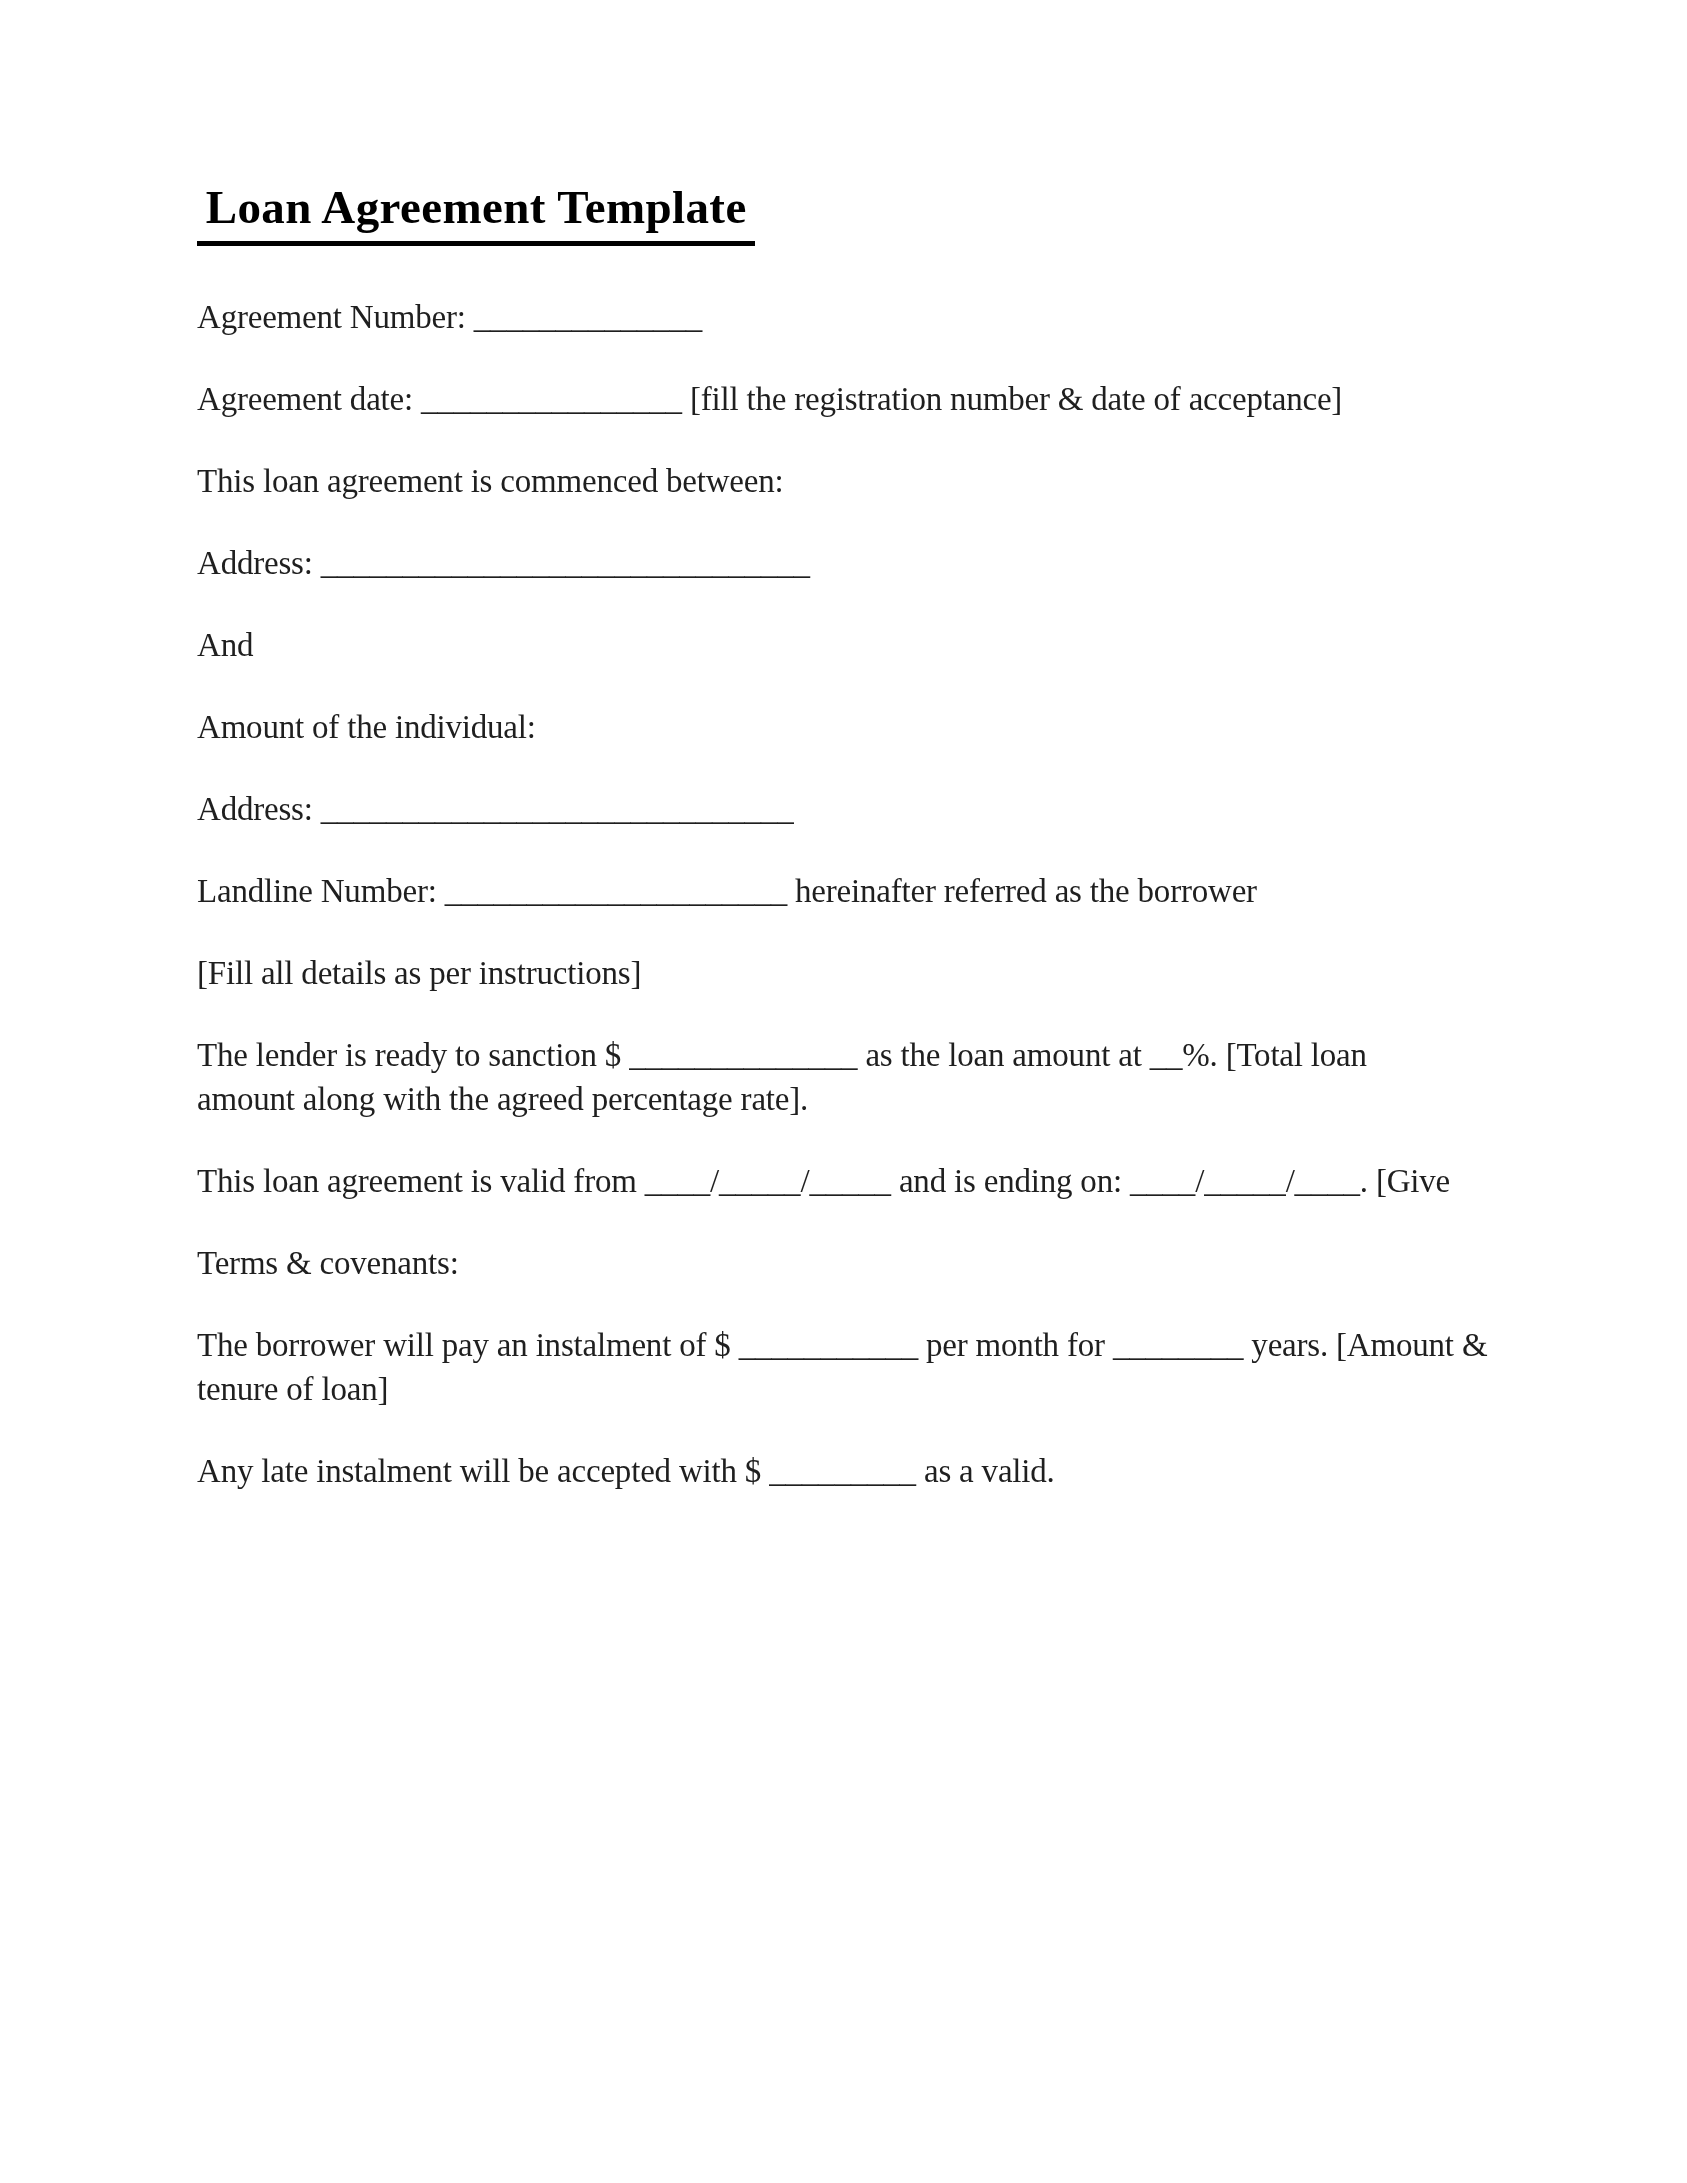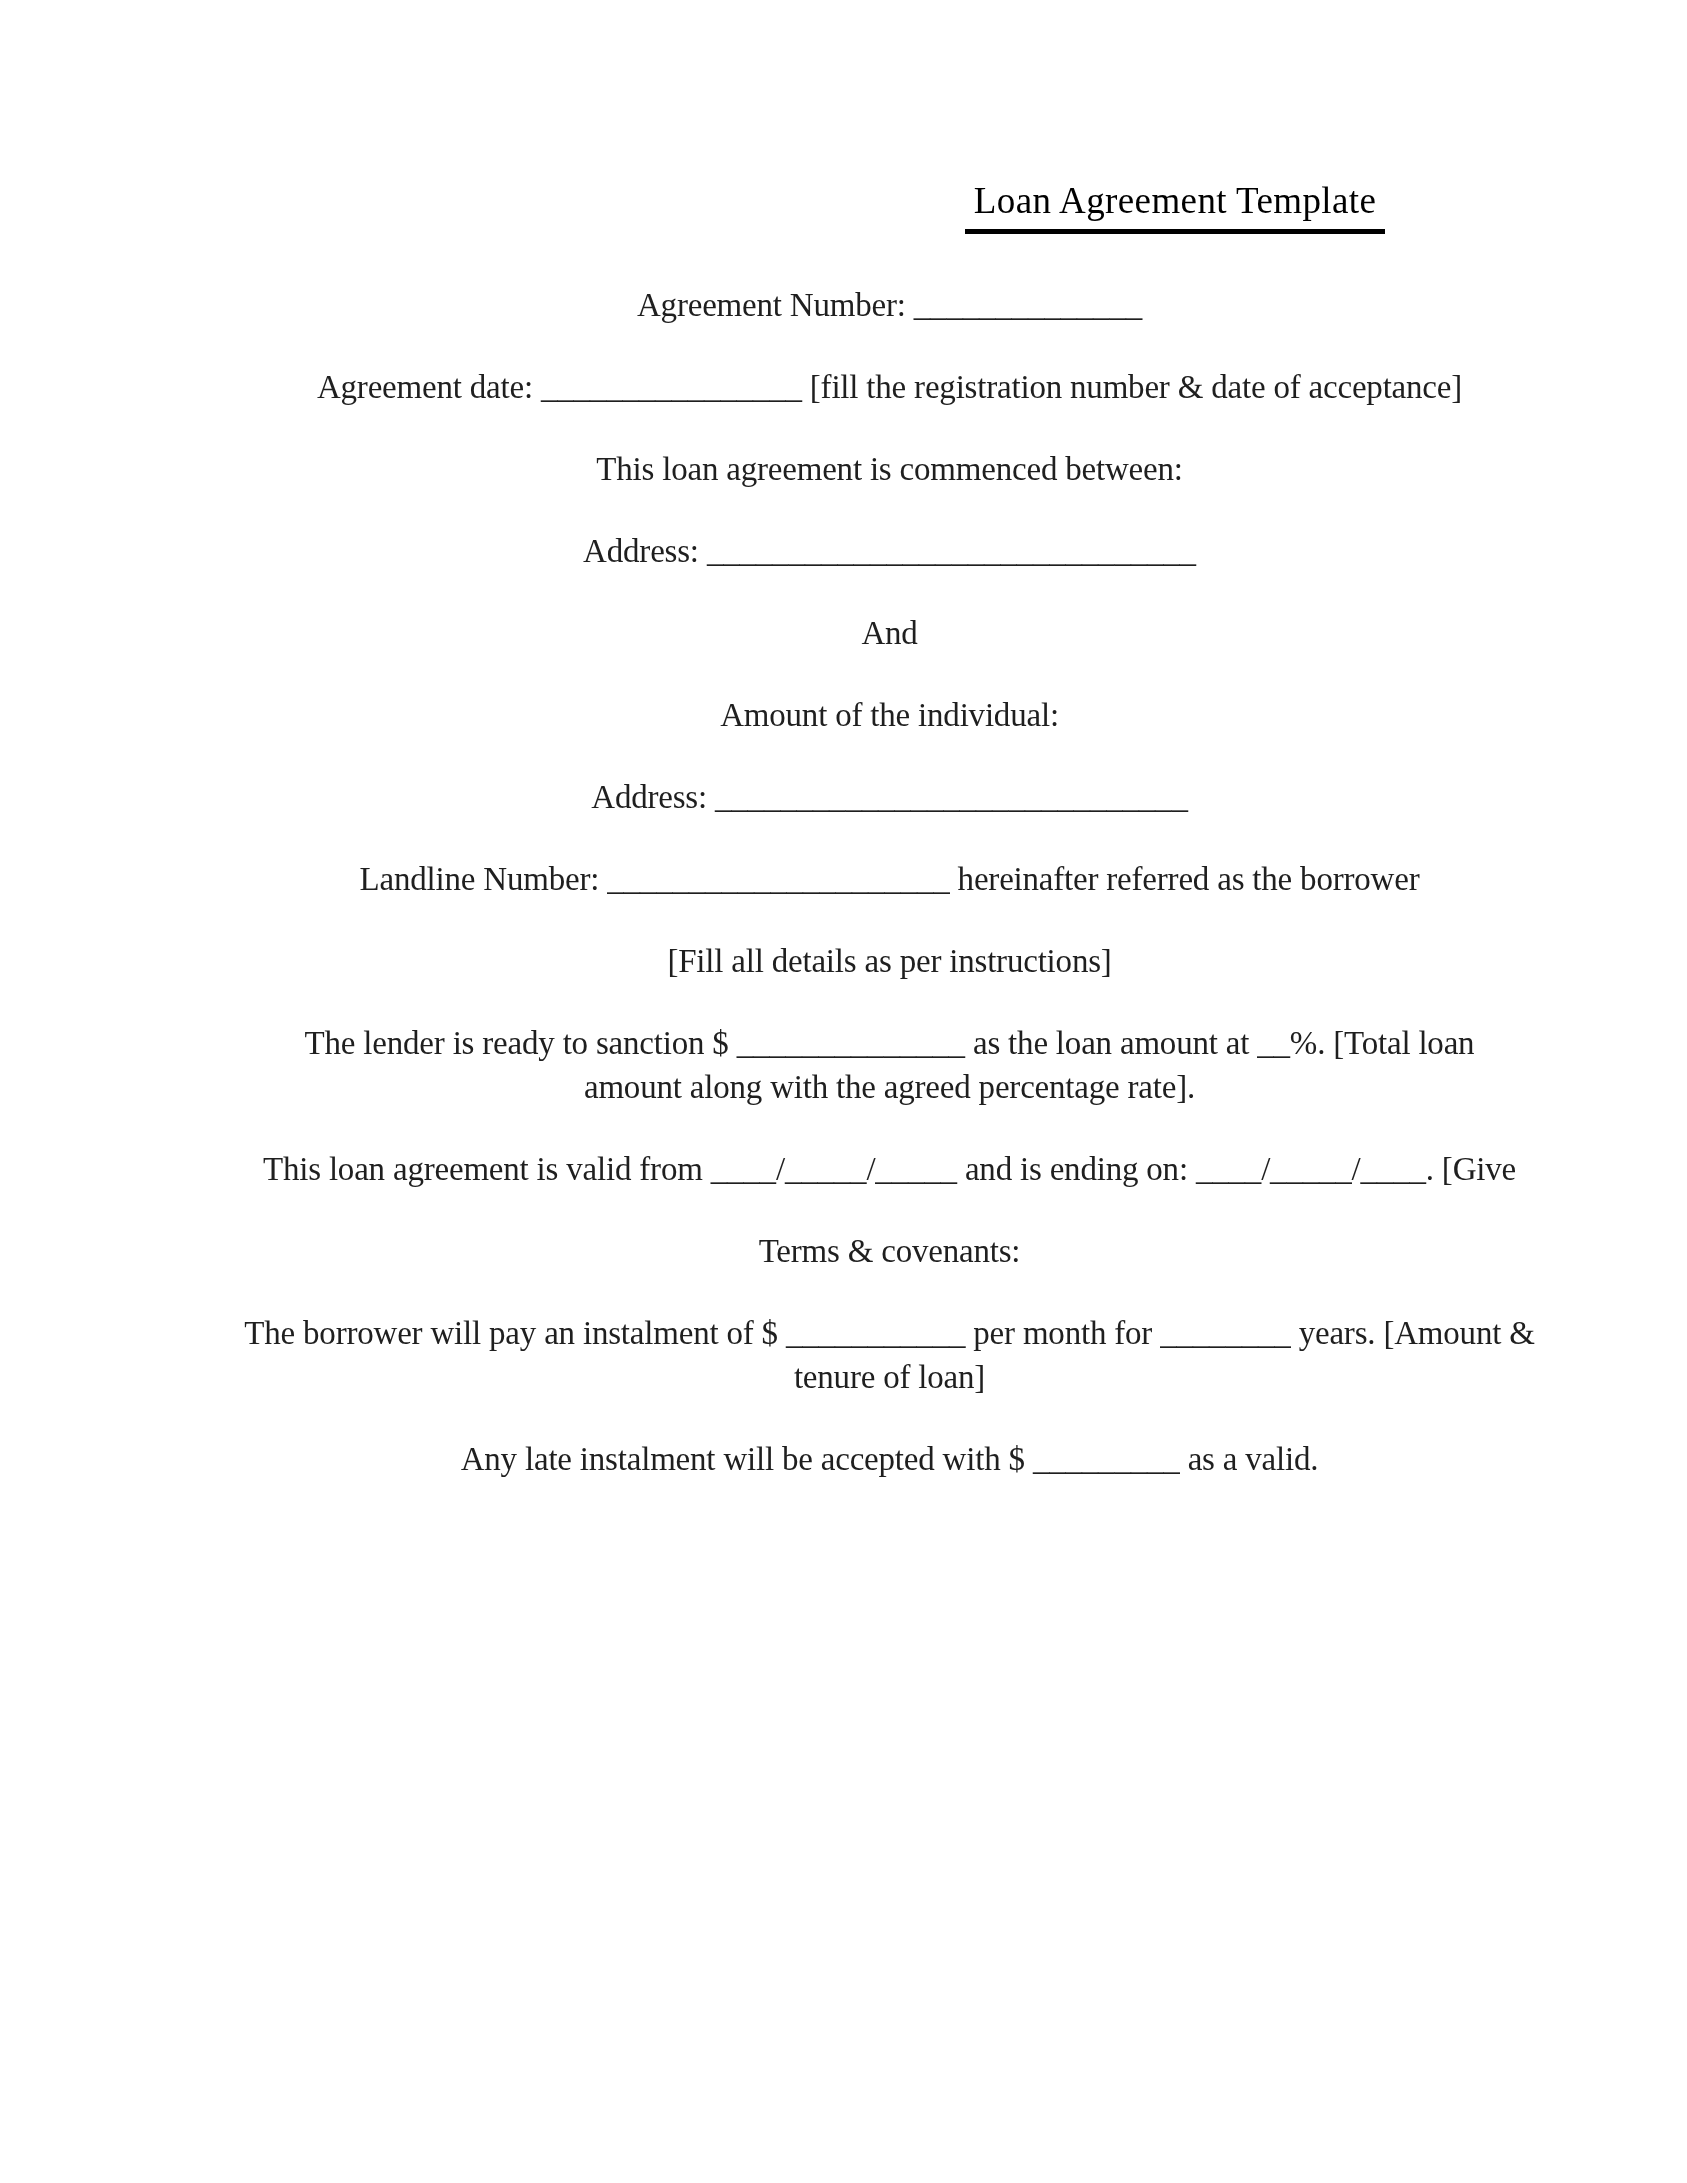--- a/index.html
+++ b/index.html
@@ -15,42 +15,41 @@
   }
   .page {
     box-sizing: border-box;
     width: 1687px;
     height: 2184px;
     padding: 179px 105px 0 197px;
     overflow: hidden;
   }
   .doc-title {
     margin: 0 197px 49px 0;
-    text-align: right;
-    font-size: 37px;
-    font-weight: normal;
+    text-align: left;
+    font-size: 47px;
+    font-weight: bold;
     line-height: 1.2;
     color: #000000;
   }
   .title-underline {
     display: inline-block;
     border-bottom: 5.2px solid #000000;
     padding: 0 8.7px 6.1px 8.7px;
     letter-spacing: 0.4px;
   }
   p.para {
     margin: 0 0 38px 0;
     font-size: 33px;
     line-height: 44px;
     letter-spacing: -0.2px;
   }
   span.line {
     display: block;
     white-space: pre;
-    text-align: center;
   }
 </style>
 </head>
 <body>
 
 <div class="page">
   <h1 class="doc-title">
     <span class="title-underline">Loan Agreement Template</span>
   </h1>
   <div id="doc-body">

